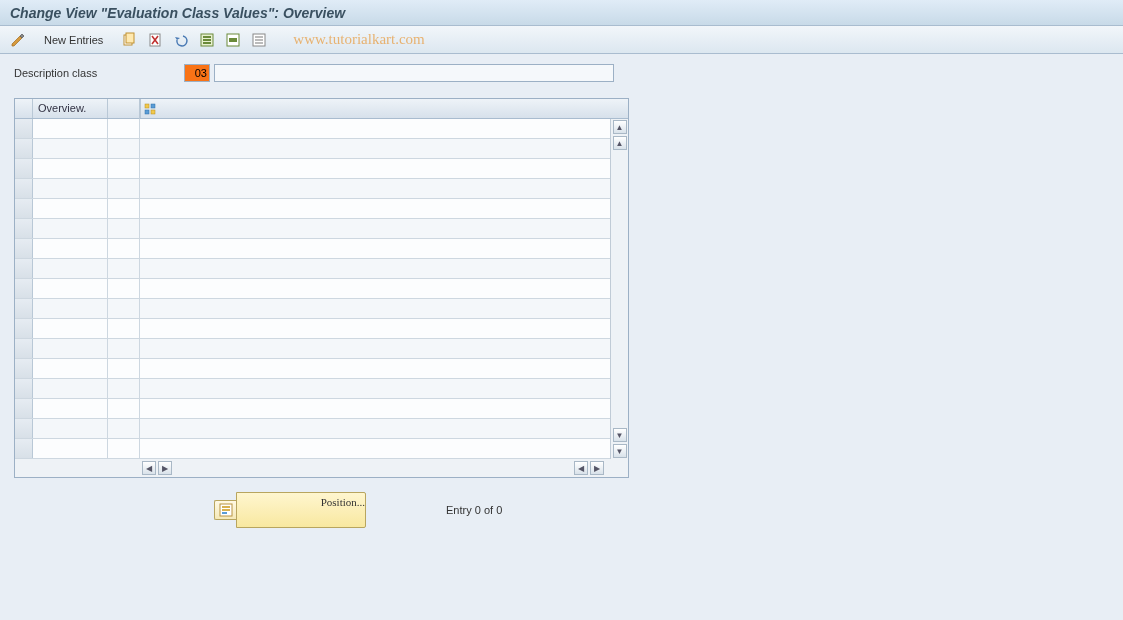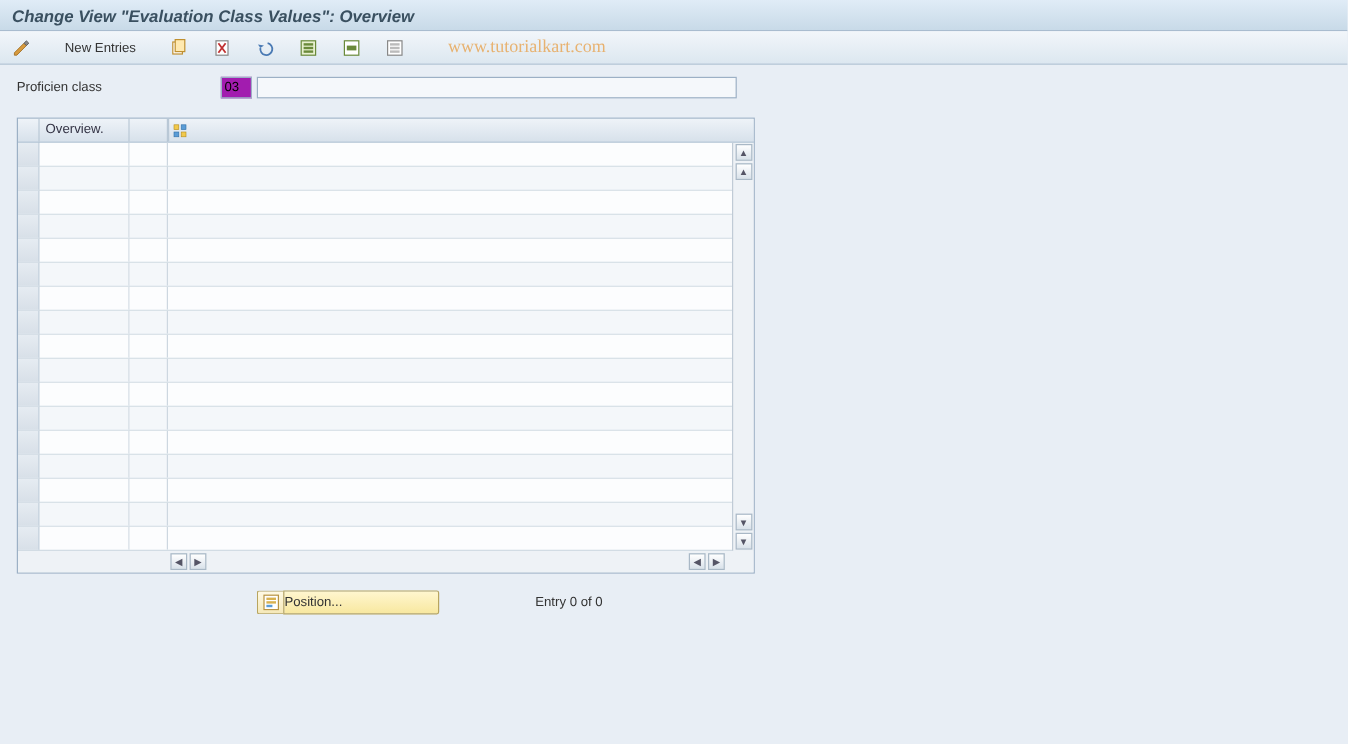--- a/index.html
+++ b/index.html
@@ -26,21 +26,21 @@
       font-size: 14px;
       color: #3a5060;
     }
     .toolbar {
       background: linear-gradient(to bottom, #f2f6fa 0%, #dce7f0 100%);
       height: 28px;
       border-bottom: 1px solid #a9bccf;
       padding: 3px 8px;
       display: flex;
       align-items: center;
-      gap: 16px;
+      gap: 6px;
     }
     .toolbar-btn {
       width: 20px;
       height: 20px;
       display: inline-flex;
       align-items: center;
       justify-content: center;
       cursor: pointer;
       border-radius: 2px;
     }
@@ -70,23 +70,23 @@
     }
     .field-label {
       width: 170px;
       font-size: 11px;
       color: #333;
     }
     .field-code {
       width: 26px;
       height: 18px;
       border: 1px solid #9cb0c5;
-      background: #a21caf;
-      font-size: 11px;
-      text-align: left;
+      background: #f97316;
+      font-size: 11px;
+      text-align: right;
       margin-right: 4px;
       padding: 1px 2px;
     }
     .field-desc {
       width: 400px;
       height: 18px;
       border: 1px solid #9cb0c5;
       background: #f5f8fb;
       padding: 1px 4px;
     }
@@ -197,29 +197,30 @@
     }
     .pos-icon {
       width: 22px; height: 20px;
       border: 1px solid #b8a55f;
       background: linear-gradient(to bottom, #fff9e4, #f5e9b9);
       display: inline-flex; align-items: center; justify-content: center;
       border-right: none;
       border-radius: 2px 0 0 2px;
     }
     .position-btn {
-      width: 130px; height: 20px;
+      width: 130px; height: 36px;
       background: linear-gradient(to bottom, #fff6cf, #f8e8a0);
       border: 1px solid #b8a55f;
       border-radius: 0 2px 2px 0;
       font-size: 11px;
-      text-align: left;
+      text-align: right;
       padding-top: 3px;
       cursor: pointer;
       color: #333;
+      font-family: Liberation Serif, serif;
     }
     .entry-info {
       margin-left: 80px;
       font-size: 11px;
       color: #333;
     }
     svg { display: block; }
   </style>
 </head>
 <body>
@@ -275,21 +276,21 @@
         <rect x="4" y="4" width="8" height="2" fill="#bbb"></rect>
         <rect x="4" y="7" width="8" height="2" fill="#bbb"></rect>
         <rect x="4" y="10" width="8" height="2" fill="#bbb"></rect>
       </svg>
   </span>
   <span class="watermark">www.tutorialkart.com</span>
 </div>
 
 <div class="content-area">
   <div class="field-row">
-    <span class="field-label">Proficien class</span>
+    <span class="field-label">Description class</span>
     <input class="field-code" value="03" style="">
     <input class="field-desc" readonly="" value="" style="">
   </div>
 
   <div class="table-group">
     <div class="grid-wrapper">
       <div class="grid-header">
         <div class="gh-sel"></div>
         <div class="gh-prof">Overview.</div>
         <div class="gh-info">Info</div>

